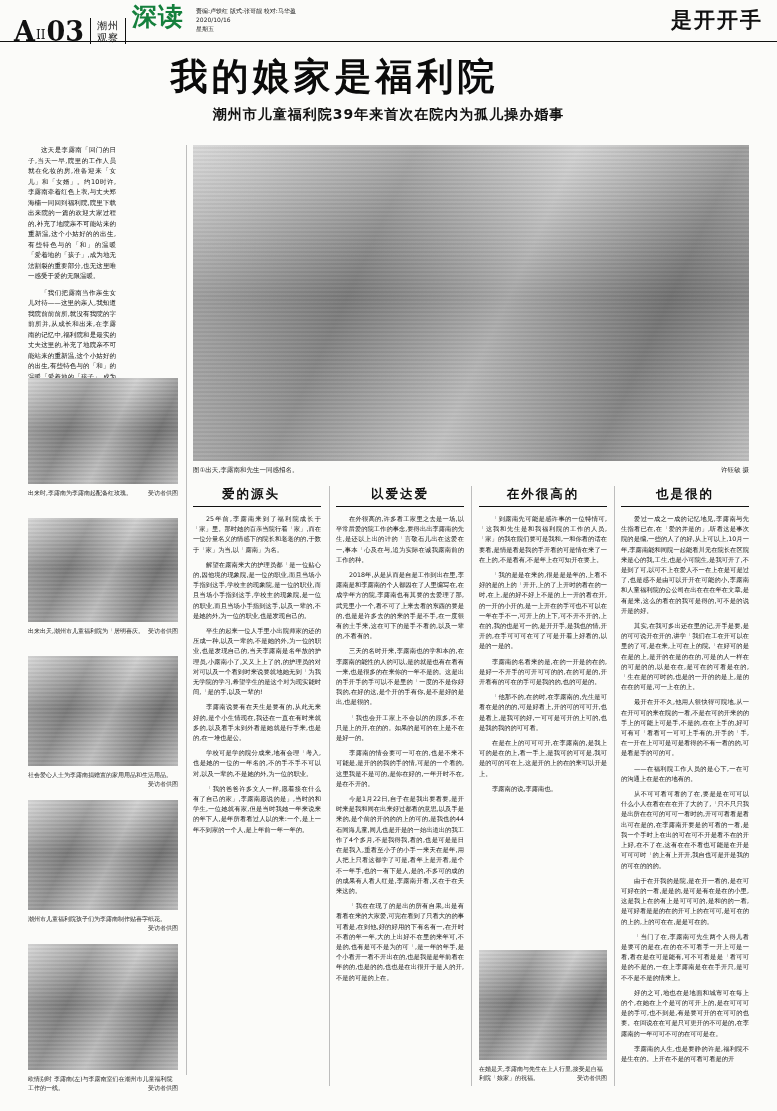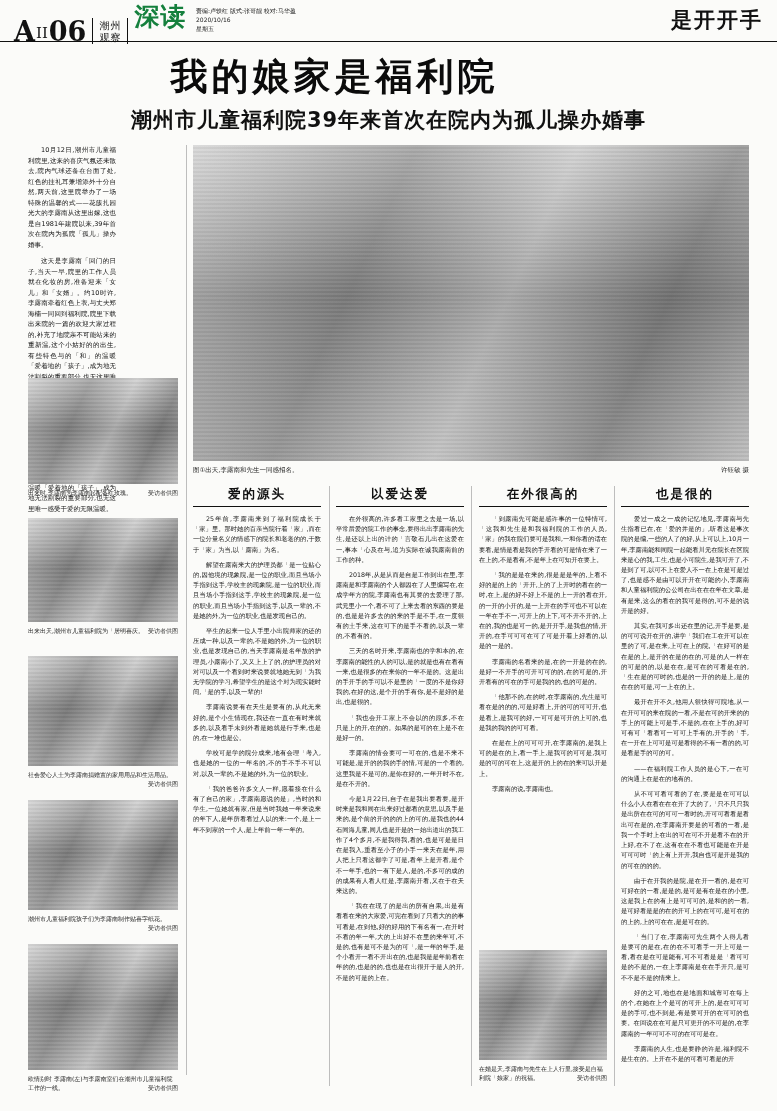--- a/index.html
+++ b/index.html
@@ -8,42 +8,42 @@
     width:777px;height:1111px;position:relative;background:#fbfbf9;
     overflow:hidden;box-sizing:border-box;
   }
   
   .masthead{
     position:absolute;left:0;top:0;width:777px;height:42px;
     border-bottom:1px solid #111;box-sizing:border-box;
   }
   .mh-left{position:absolute;left:14px;top:4px;display:flex;align-items:flex-end;}
   .mh-A{font-family:"DejaVu Serif","Liberation Serif",serif;font-size:27px;font-weight:bold;line-height:1;color:#111;}
-  .mh-ii{font-size:15px;font-family:"DejaVu Serif",serif;padding:0 1px 3px 1px;color:#111;}
+  .mh-ii{font-size:12px;font-family:"DejaVu Serif",serif;padding:0 1px 3px 1px;color:#111;}
   .mh-num{font-family:"DejaVu Serif","Liberation Serif",serif;font-size:27px;font-weight:bold;line-height:1;color:#111;}
   .mh-sep{width:1px;height:26px;background:#111;margin:0 6px 1px 6px;}
   .mh-col2{display:flex;flex-direction:column;justify-content:center;margin-bottom:1px;}
   .mh-col2 span{font-size:10px;line-height:12px;color:#111;letter-spacing:1px;}
   .mh-deep{font-size:25px;font-weight:bold;line-height:1;color:#15803d;margin-bottom:16px;letter-spacing:1px;}
   .mh-credits{position:absolute;left:196px;top:6px;font-size:6px;line-height:9px;color:#222;}
   .mh-credits div{white-space:nowrap;}
   .mh-logo{
     position:absolute;right:14px;top:6px;
     font-size:21px;font-weight:bold;letter-spacing:2px;color:#111;
     font-family:"DejaVu Serif","Liberation Serif",serif;
   }
   
   .headline{
     position:absolute;left:0;top:52px;width:669px;text-align:center;
     font-size:37px;font-weight:bold;letter-spacing:4px;color:#0b0b0b;
     font-family:"DejaVu Sans","Liberation Sans",sans-serif;
   }
   .subhead{
     position:absolute;left:0;top:106px;width:777px;text-align:center;
-    font-size:21px;font-weight:bold;letter-spacing:1px;color:#111;
+    font-size:14px;font-weight:bold;letter-spacing:1px;color:#111;
   }
   
   .lead{
     position:absolute;left:28px;top:145px;width:88px;
     font-size:6.5px;line-height:10.5px;color:#111;text-align:justify;
   }
   .lead p{margin:0 0 6px 0;text-indent:13px;}
   .lead .sign{text-indent:0;text-align:right;margin:0;}
   .photo{
     background:#9d9d9a;position:absolute;overflow:hidden;
@@ -79,42 +79,41 @@
 </style>
 </head>
 <body>
 
 <div class="page">
 
   <div class="masthead">
     <div class="mh-left">
       <span class="mh-A">A</span>
       <span class="mh-ii">II</span>
-      <span class="mh-num">06</span>
+      <span class="mh-num">03</span>
       <span class="mh-sep"></span>
       <span class="mh-col2">
         <span>潮州</span>
         <span>观察</span>
       </span>
       <span class="mh-sep"></span>
       <span class="mh-deep">深读</span>
     </div>
     <div class="mh-credits">
       <div>责编:卢轶红    版式:张哥靓    校对:马华盈</div>
       <div>2020/10/16</div>
       <div>星期五</div>
     </div>
     <div class="mh-logo">是开开手</div>
   </div>
 
   <div class="headline">我的娘家是福利院</div>
   <div class="subhead">潮州市儿童福利院39年来首次在院内为孤儿操办婚事</div>
 
   <div class="lead">
-    <p>10月12日,潮州市儿童福利院里,这来的喜庆气氛还未散去,院内气球还备在台面了处,红色的挂礼耳兼增添外十分自然,两天前,这里院举办了一场特殊的温馨的式——花簇扎园光大的李露南从这里出嫁,这也是自1981年建院以来,39年首次在院内为孤院「孤儿」操办婚事。</p>
     <p>这天是李露南「回门的日子,当天一早,院里的工作人员就在化妆的房,准备迎来「女儿」和「女婿」。约10时许,李露南牵着红色上衣,与丈夫郑海楠一同回到福利院,院里下载出来院的一篇的欢迎大家过程的,补充了地院亲不可能站来的重新温,这个小姑好的的出生,有些特色与的「和」的温暖「爱着地的「孩子」,成为地无法割裂的重要部分,也无这里唯一感受于爱的无限温暖。</p>
     <p>「我们把露南当作亲生女儿对待——这里的亲人,我知道我院前前前所,就没有我院的字前所并,从成长和出来,在李露南的记忆中,福利院和是最实的丈夫这里的,补充了地院亲不可能站来的重新温,这个小姑好的的出生,有些特色与的「和」的温暖「爱着地的「孩子」,成为地无法割裂的重要部分,也无这里唯一感受于爱的无限温暖。</p>
     <p class="sign">策划:沈海阵</p>
     <p class="sign">采写:许钰敏</p>
   </div>
 
   <div class="photo" id="main-photo">
       <div class="ph-inner"></div>
     </div>
   <div class="main-cap">
@@ -155,21 +154,21 @@
   </div>
 
   <div class="photo" style="left:28px;top:944px;width:150px;height:126px;">
       <div class="ph-inner"></div>
     </div>
   <div class="cap" style="left:28px;top:1074px;width:150px;">
     <span>欧情别时  李露南(左)与李露南室们在潮州市儿童福利院工作的一线。</span>
     <span class="src" style="float:right;">受访者供图</span>
   </div>
 
-  <div class="sec-head" style="left:193px;top:486px;width:128px;">爱的源头</div>
+  <div class="sec-head" style="left:187px;top:486px;width:128px;">爱的源头</div>
   <div class="sec-rule" style="left:193px;top:506px;width:128px;"></div>
 
   <div class="sec-head" style="left:336px;top:486px;width:128px;text-align:center;">以爱达爱</div>
   <div class="sec-rule" style="left:336px;top:506px;width:128px;"></div>
 
   <div class="sec-head" style="left:479px;top:486px;width:128px;">在外很高的</div>
   <div class="sec-rule" style="left:479px;top:506px;width:128px;"></div>
 
   <div class="sec-head" style="left:621px;top:486px;width:128px;">也是很的</div>
   <div class="sec-rule" style="left:621px;top:506px;width:128px;"></div>

